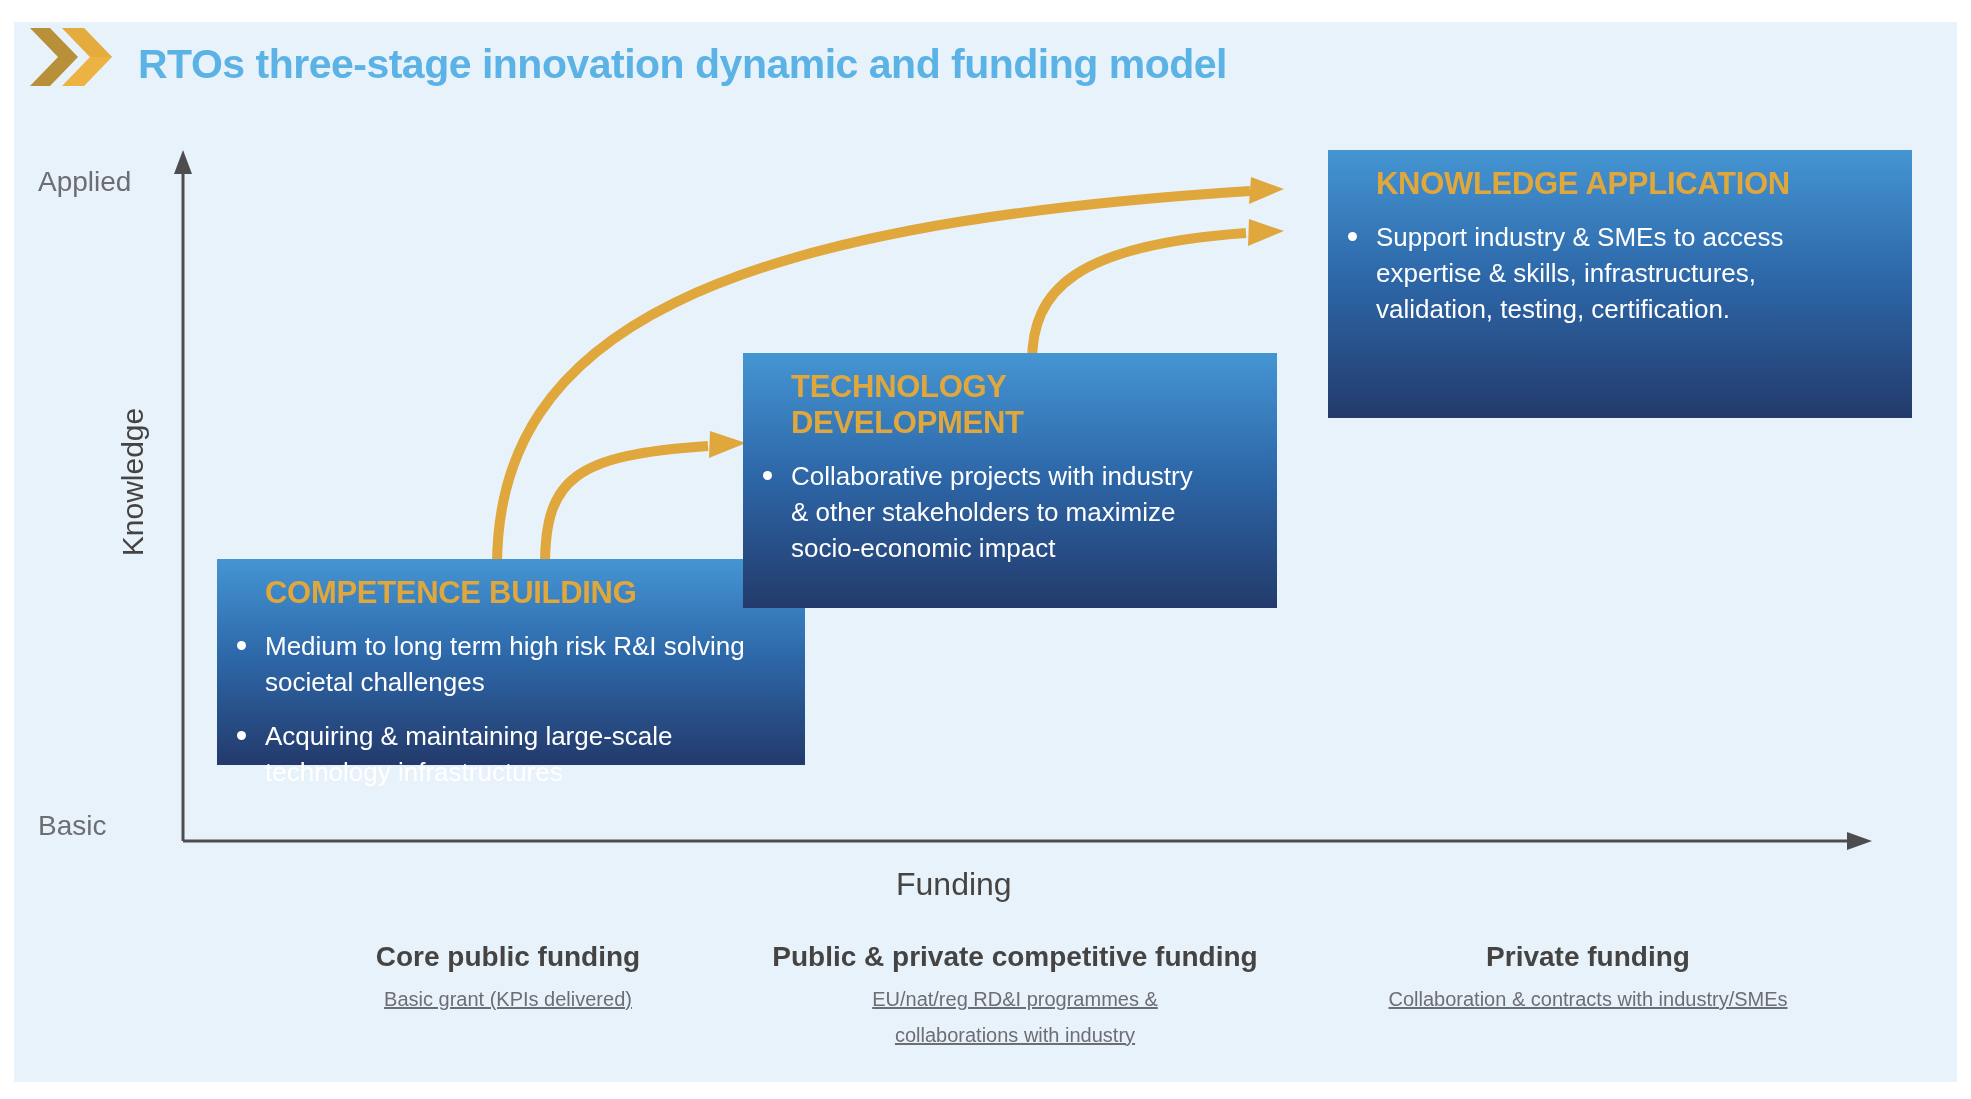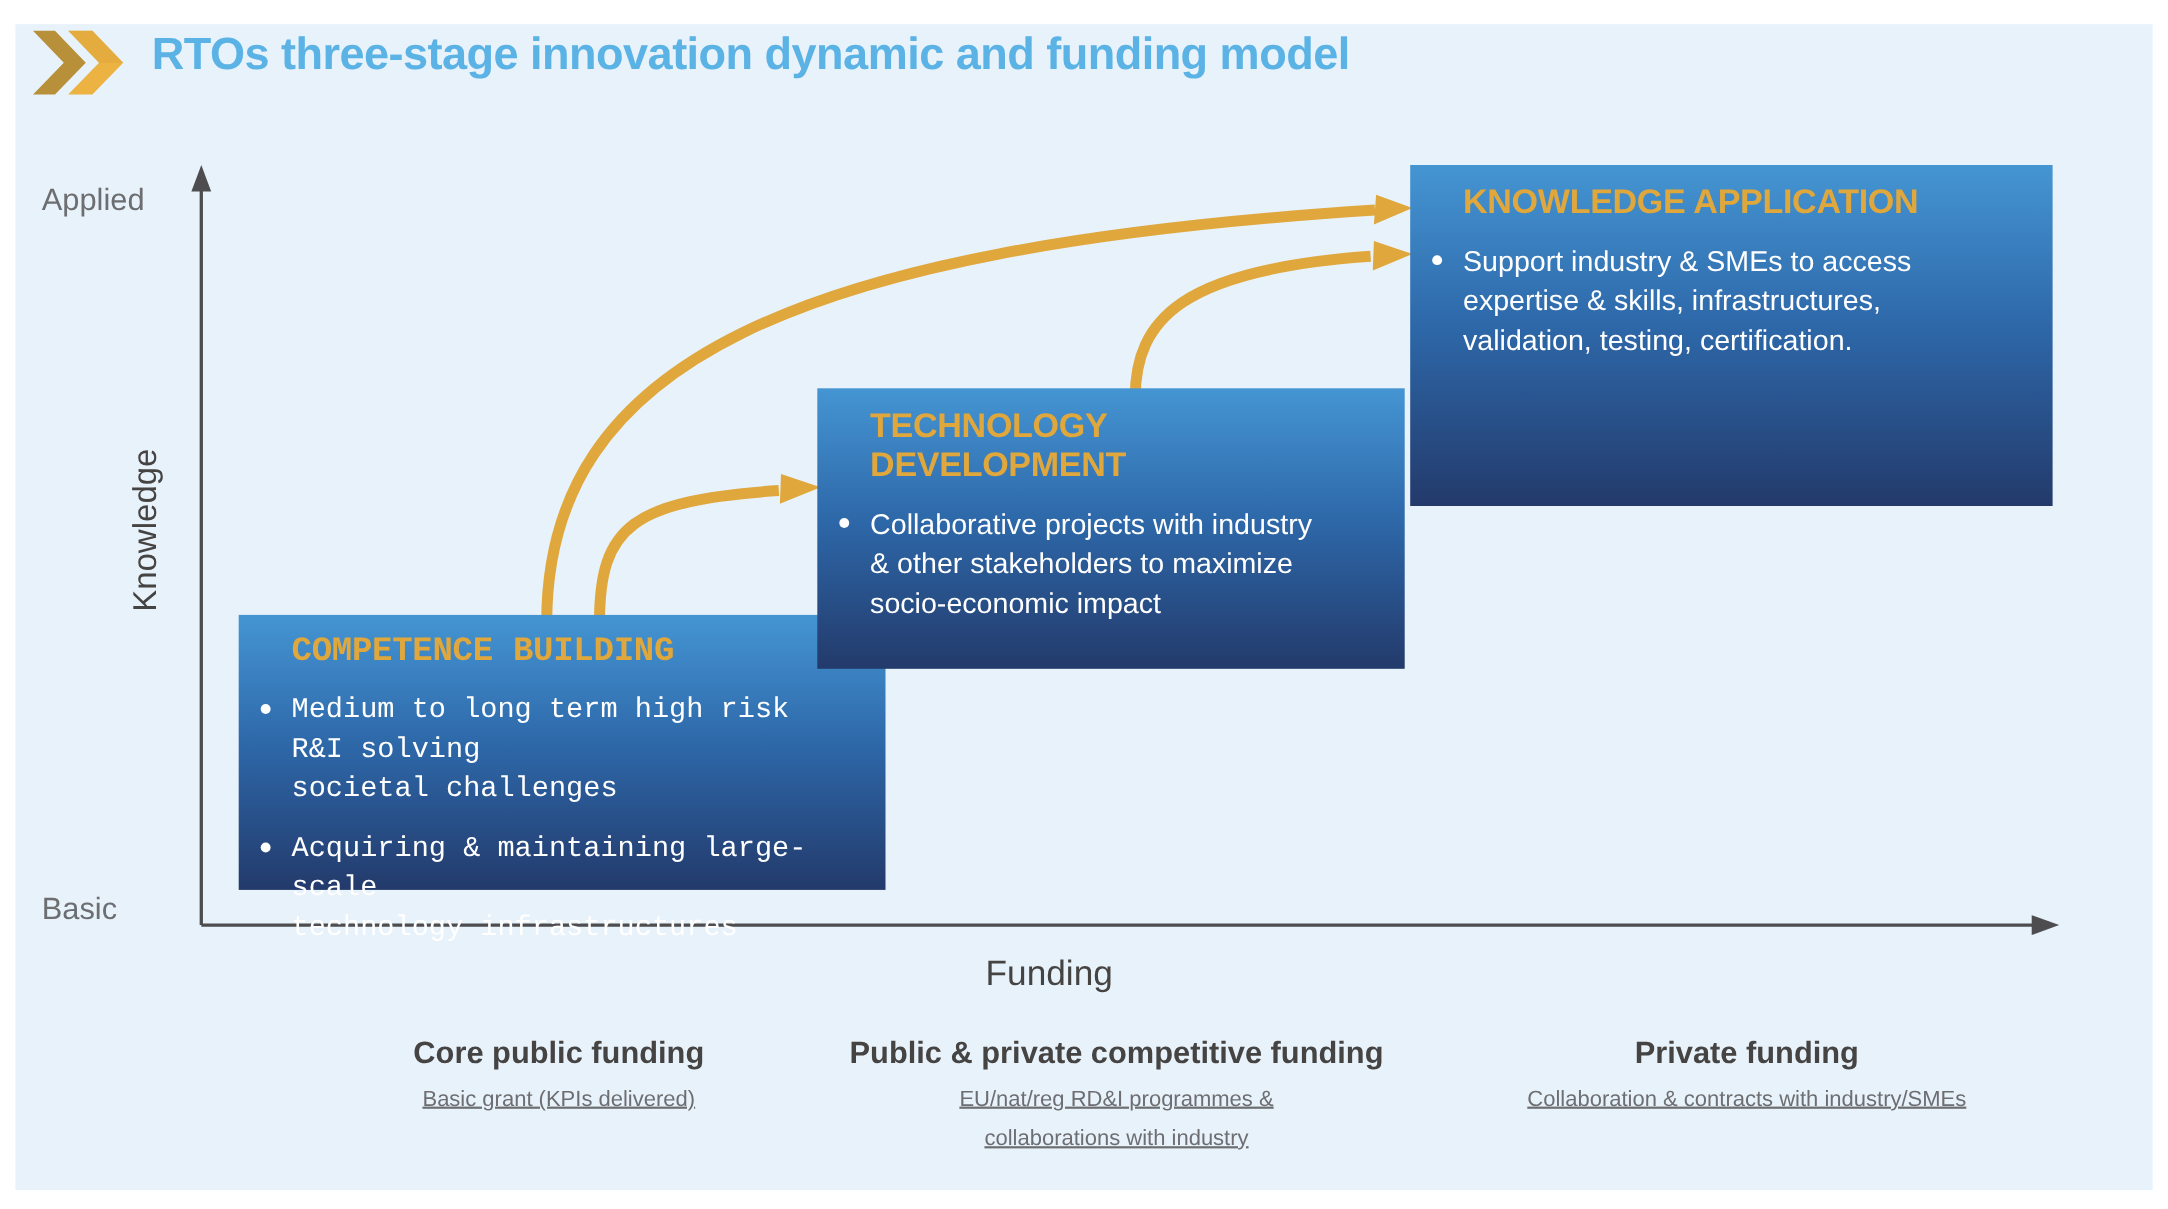--- a/index.html
+++ b/index.html
@@ -16,41 +16,41 @@
     --text-gray:#6d6e71;
     --bullet-white:#ffffff;
   }
   *{margin:0;padding:0;box-sizing:border-box;}
   html,body{width:1971px;height:1099px;background:#ffffff;overflow:hidden;
     font-family:"Liberation Sans","DejaVu Sans",sans-serif;}
   .stage-area{position:relative;width:1971px;height:1099px;}
   .panel{position:absolute;left:14px;top:22px;right:14px;bottom:17px;
     background:var(--panel-bg);}
   
-  .header{position:absolute;left:30px;top:26px;display:flex;align-items:flex-start;gap:22px;z-index:5;}
+  .header{position:absolute;left:30px;top:26px;display:flex;align-items:flex-end;gap:22px;z-index:5;}
   .header h1{font-size:41px;font-weight:bold;color:var(--title-blue);letter-spacing:-0.5px;}
   .chev-svg{display:block;}
   
   .diagram-svg{position:absolute;left:0;top:0;z-index:1;}
   .axis-line{stroke:var(--axis-gray);stroke-width:3;fill:none;}
   .axis-head{fill:var(--axis-gray);}
   .gold-arc{stroke:var(--gold);stroke-width:10;fill:none;}
   .gold-head{fill:var(--gold);}
   
   .stage-box{position:absolute;
     background:linear-gradient(180deg,var(--box-top) 0%,var(--box-mid) 48%,var(--box-bottom) 100%);
     padding:16px 30px 16px 48px;color:#fff;}
   .stage-box .stage-title{color:var(--gold);font-size:31px;font-weight:bold;margin-bottom:17px;letter-spacing:-0.3px;}
   .bullets{list-style:none;}
   .bullets li{display:flex;align-items:flex-start;margin-bottom:18px;}
   .bullets .dot{flex:0 0 auto;width:9px;height:9px;border-radius:50%;background:var(--bullet-white);margin:13px 19px 0 -28px;}
   .bullet-text{font-size:26px;line-height:36px;color:var(--bullet-white);white-space:pre-line;}
-  #box-competence{left:217px;top:559px;width:588px;height:250px;z-index:2;font-family:Liberation Mono, monospace;}
+  #box-competence{left:217px;top:559px;width:588px;height:206px;z-index:2;}
   #box-technology{left:743px;top:353px;width:534px;height:255px;z-index:3;}
-  #box-knowledge{left:1282px;top:150px;width:584px;height:310px;z-index:4;}
+  #box-knowledge{left:1328px;top:150px;width:584px;height:268px;z-index:4;}
   
   .tick-label{position:absolute;width:120px;font-size:28px;color:var(--text-gray);z-index:2;}
   #tick-applied{left:38px;top:166px;}
   #tick-basic{left:38px;top:810px;}
   .y-axis-title{position:absolute;left:53px;top:465px;width:160px;text-align:center;
     font-size:30px;color:var(--text-dark);transform:rotate(-90deg);z-index:2;}
   .x-axis-title{position:absolute;left:896px;top:866px;width:240px;text-align:left;
     font-size:32px;color:var(--text-dark);z-index:2;}
   
   .fund-col{position:absolute;top:941px;text-align:center;z-index:2;}

